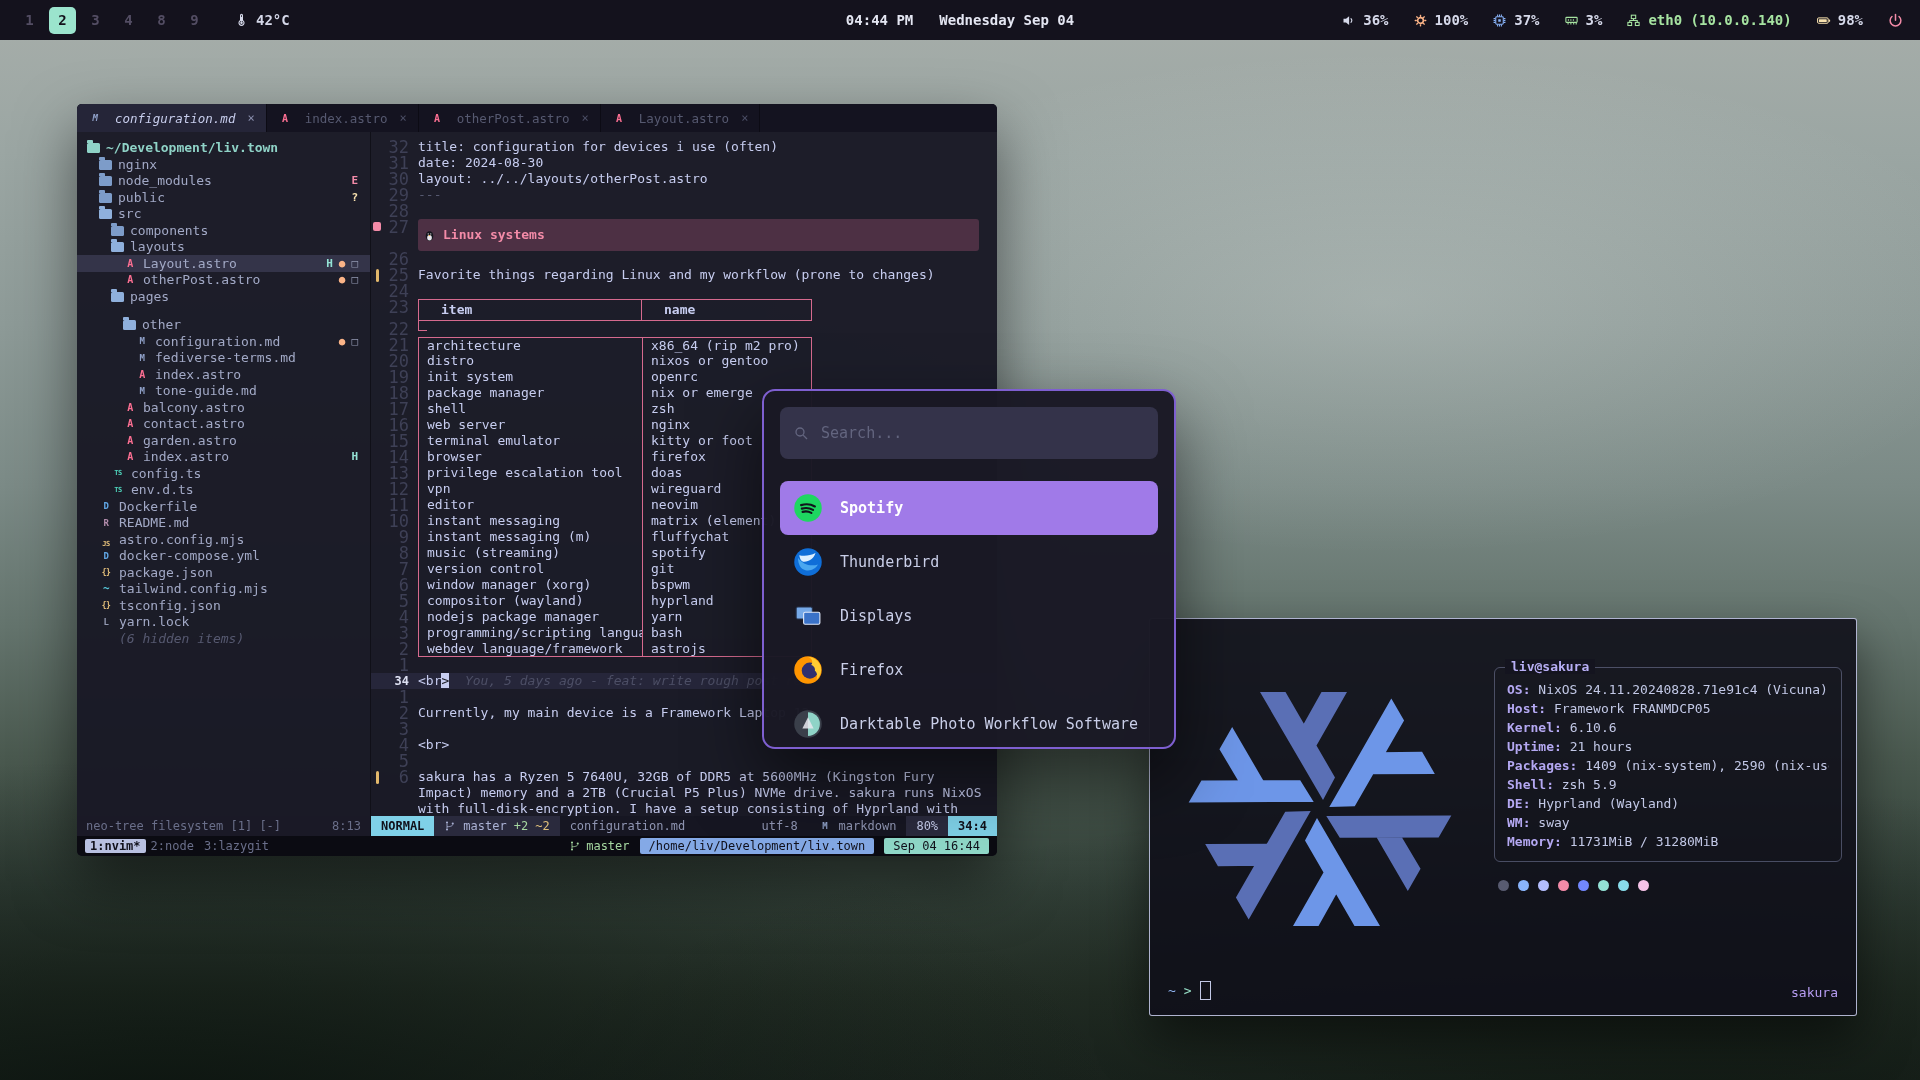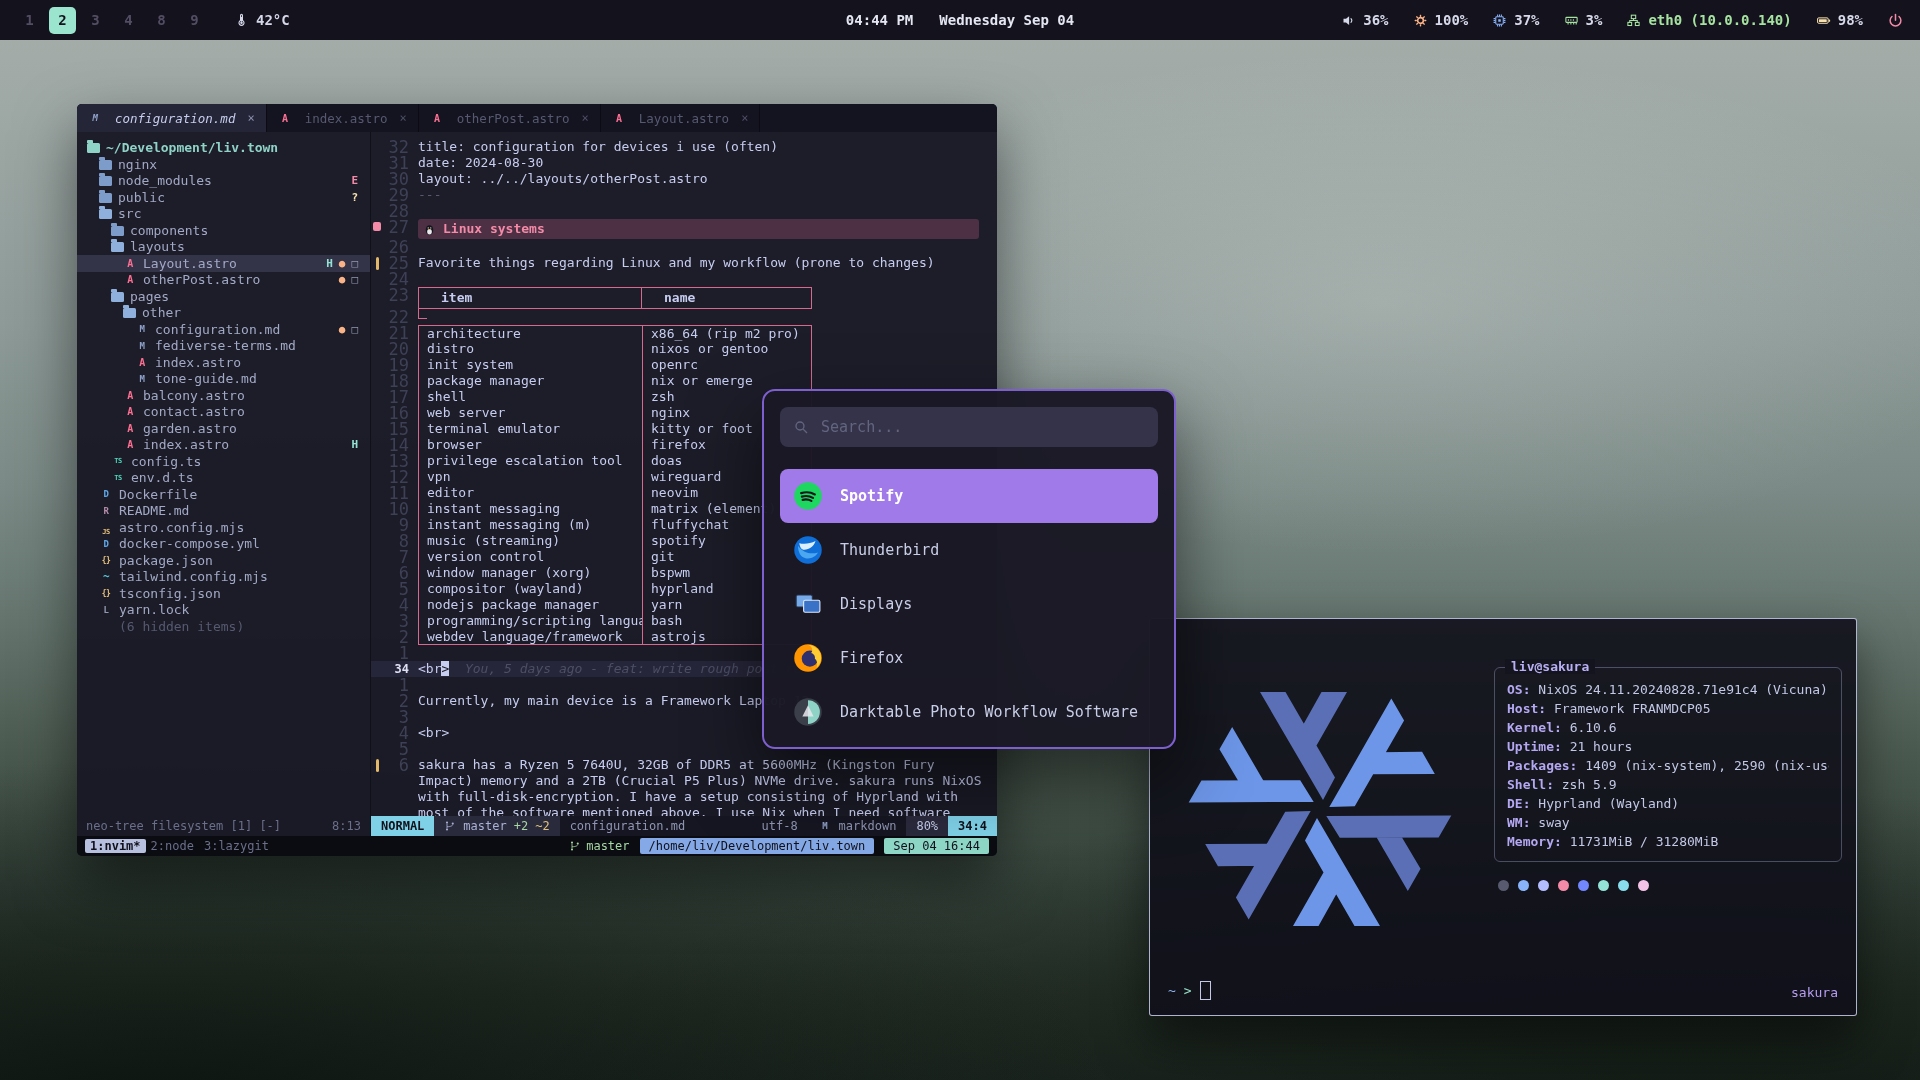--- a/index.html
+++ b/index.html
@@ -44,39 +44,39 @@
   .tab.active .tclose{color:#8a8fae}
   .fletter{width:14px;height:14px;display:inline-flex;align-items:center;justify-content:center;
     font-weight:bold;font-size:9px;flex:none;letter-spacing:-0.5px}
   #nvmain{flex:1;display:flex;min-height:0}
   
   #tree{width:294px;flex:none;padding-top:7px;overflow:hidden;border-right:1px solid #101018;box-sizing:border-box}
   .trow-root{height:17px;display:flex;align-items:center;padding-left:10px;color:#8fd3c7;font-weight:bold;font-size:13px}
   .titem{height:16.5px;display:flex;align-items:center;font-size:13px;color:#a2a9c6;cursor:pointer;box-sizing:border-box}
   .titem.selected{background:#343449}
   .titem .tlab{white-space:nowrap;overflow:hidden}
-  .titem .tlab.muted{color:#565970;}
+  .titem .tlab.muted{color:#565970;font-style:italic}
   .badges{margin-left:auto;margin-right:12px;display:flex;gap:6px;font-size:11px;font-weight:bold}
   .ficon{flex:none;margin-right:6px}
   .folder{width:13px;height:10px;background:#7d9cc9;border-radius:1.5px;position:relative;margin-top:1px}
   .folder::before{content:"";position:absolute;top:-3px;left:0;width:6px;height:3px;background:inherit;border-radius:1px 1px 0 0}
   .folder.open{background:#8fb0dc}
   .folder.rootf{background:#8fd3c7}
   
   #buffer{flex:1;min-width:0;padding-top:7px;overflow:hidden;position:relative;font-size:13px;cursor:text}
   .bline{display:flex;align-items:flex-start;min-height:16px;line-height:16px}
   .bline.curline{background:#26263a}
   .sgn{width:12px;flex:none;display:flex;justify-content:center}
   .sgn-change{width:3px;height:13px;margin-top:1.5px;background:#e2b86b;border-radius:2px}
   .sgn-heading{width:8px;height:9px;margin-top:3px;background:#f38ba8;border-radius:2px}
   .lnum{width:26px;flex:none;text-align:right;padding-right:9px;color:#3e4056;font-size:17px;line-height:16px}
   .lnum.cur{color:#dde0f2;font-weight:bold;font-size:12px}
   .ltext{flex:1;min-width:0;color:#c7cdf0;white-space:pre-wrap;word-break:break-word}
   .ltext.dim{color:#565970}
-  .hpill{display:flex;align-items:center;gap:7px;width:calc(100% - 18px);height:20px;
+  .hpill{display:flex;align-items:center;gap:7px;width:calc(100% - 18px);height:32px;
     background:rgba(217,106,146,0.26);border-radius:3px;padding-left:5px;box-sizing:border-box;
     color:#f38ba8;font-weight:bold}
   .blockcursor{background:#c7cdf0;color:#17171f}
   .blame{color:#4d4f66;font-style:italic}
   
   .trowx{display:flex}
   .th,.td{box-sizing:border-box;white-space:nowrap;overflow:hidden}
   .c1{width:224px}
   .c2{width:170px}
   .th{border:1px solid #d66a8e;padding:2px 22px;font-weight:bold;height:22px;line-height:16px}
@@ -108,21 +108,21 @@
   #tmux-right{margin-left:auto;display:flex;align-items:center;gap:10px}
   .tm-branch{display:flex;align-items:center;gap:5px;color:#a6d8a1}
   .tm-path{background:#84a9e6;color:#11111b;padding:0 9px;border-radius:2px;height:16px;line-height:16px}
   .tm-clock{background:#8fd8c8;color:#11111b;padding:0 9px;border-radius:2px;height:16px;line-height:16px}
 
   
   #launcher{position:absolute;left:762px;top:389px;width:414px;height:360px;z-index:40;
     background:rgba(25,24,37,0.98);border:2px solid #7e5fd0;border-radius:13px;
     box-shadow:0 28px 70px rgba(0,0,0,0.55);overflow:hidden;box-sizing:border-box;
     padding:16px 16px 0 16px}
-  #searchbox{height:40px;background:#34334a;border-radius:8px;display:flex;align-items:center;
+  #searchbox{height:52px;background:#34334a;border-radius:8px;display:flex;align-items:center;
     gap:10px;padding:0 13px;color:#63657f}
   #searchbox input{flex:1;background:transparent;border:none;outline:none;color:#c9cee8;
     font-family:inherit;font-size:15px}
   #searchbox input::placeholder{color:#63657f}
   #launcher-items{margin-top:22px}
   .litem{height:54px;display:flex;align-items:center;gap:17px;padding:0 13px;border-radius:8px;
     color:#c9cee8;font-size:15px;cursor:pointer}
   .litem .ic{width:30px;height:30px}
   .litem.selected{background:#a07ae8;color:#ffffff;font-weight:bold}
 
@@ -329,21 +329,21 @@
               <span class="tlab">otherPost.astro</span>
               <span class="badges">
                 <span class="badge" style="color: rgb(250, 179, 135);">●</span>
                 <span class="badge" style="color: rgb(147, 153, 178);">□</span>
               </span>
             </div>
             <div class="titem" style="padding-left: 34px;">
               <span class="ficon folder open"></span>
               <span class="tlab">pages</span>
             </div>
-            <div class="titem" style="padding-left: 46px;">
+            <div class="titem" style="padding-left: 46px; margin-top: 12px;">
               <span class="ficon folder open"></span>
               <span class="tlab">other</span>
             </div>
             <div class="titem" style="padding-left: 58px;">
               <span class="fletter ficon" style="color: rgb(143, 160, 200); font-size: 9px;">M</span>
               <span class="tlab">configuration.md</span>
               <span class="badges">
                 <span class="badge" style="color: rgb(250, 179, 135);">●</span>
                 <span class="badge" style="color: rgb(147, 153, 178);">□</span>
               </span>

